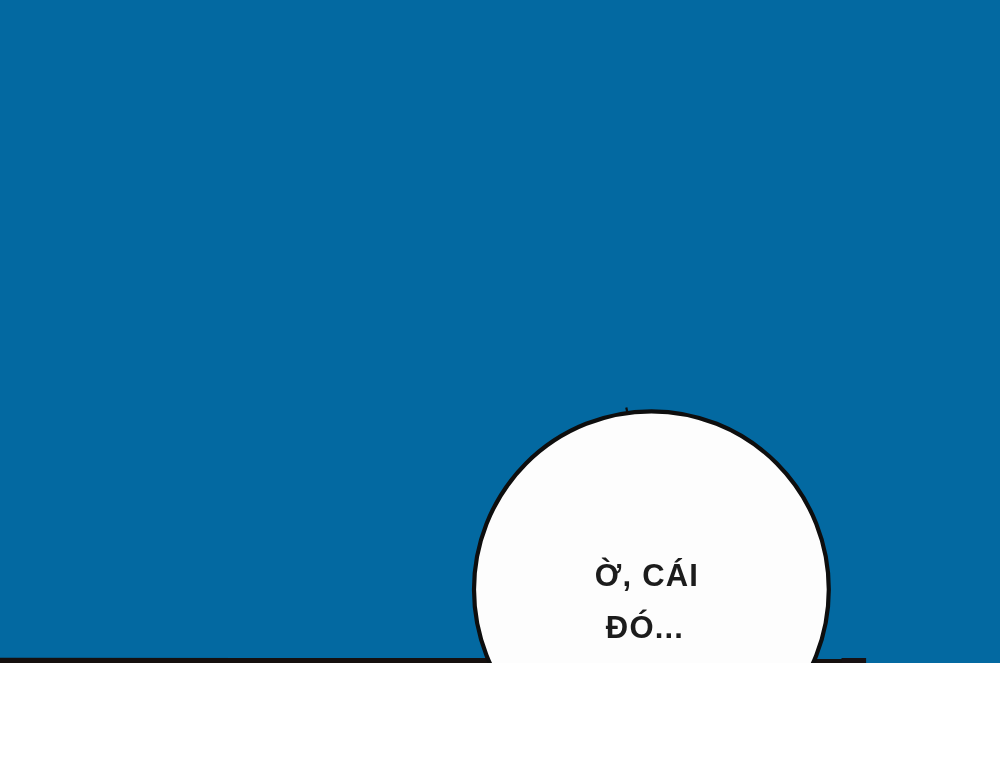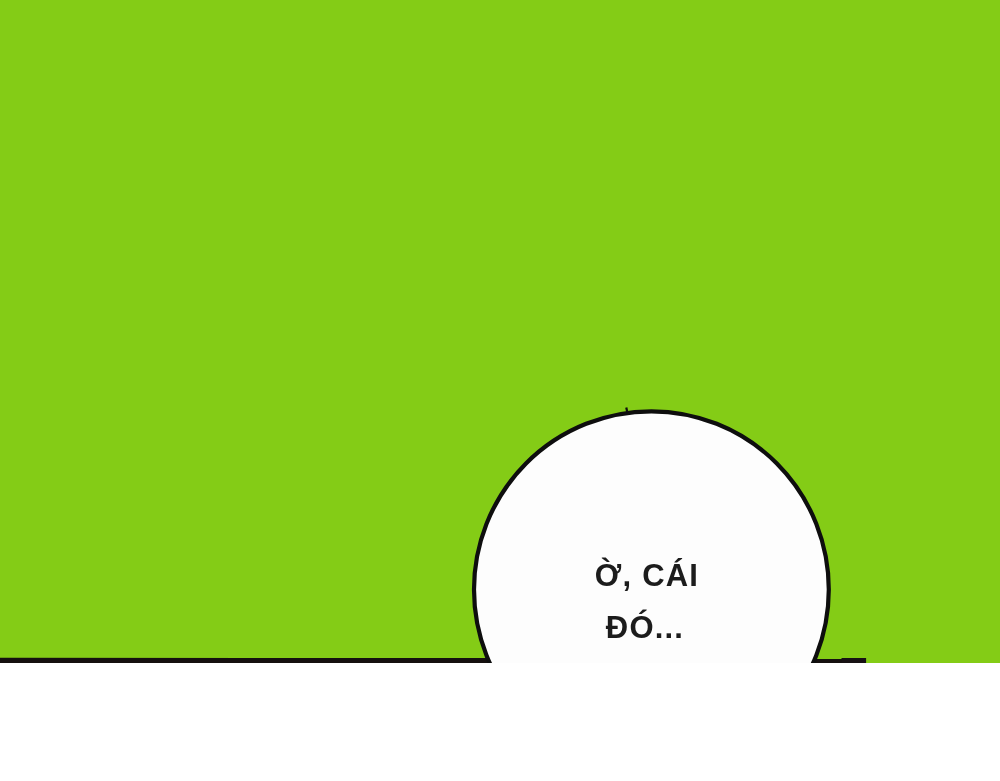--- a/index.html
+++ b/index.html
@@ -1,16 +1,16 @@
 <!DOCTYPE html>
 <html><head>
 <meta charset="utf-8">
 <style>
   html,body{margin:0;padding:0}
-  .page{position:relative;width:1000px;height:663px;background:#84cc16;overflow:hidden;font-family:"Liberation Sans",sans-serif}
+  .page{position:relative;width:1000px;height:663px;background:#0369a1;overflow:hidden;font-family:"Liberation Sans",sans-serif}
 </style>
 </head>
 <body>
 
 <div class="page">
 <svg width="1000" height="781" viewBox="0 0 1000 781" xmlns="http://www.w3.org/2000/svg">
 
   <rect x="0" y="668" width="843" height="113" fill="#e8e3dd"></rect>
 
   <rect x="0" y="664.5" width="841.5" height="3.5" fill="#f6f3ef"></rect>

